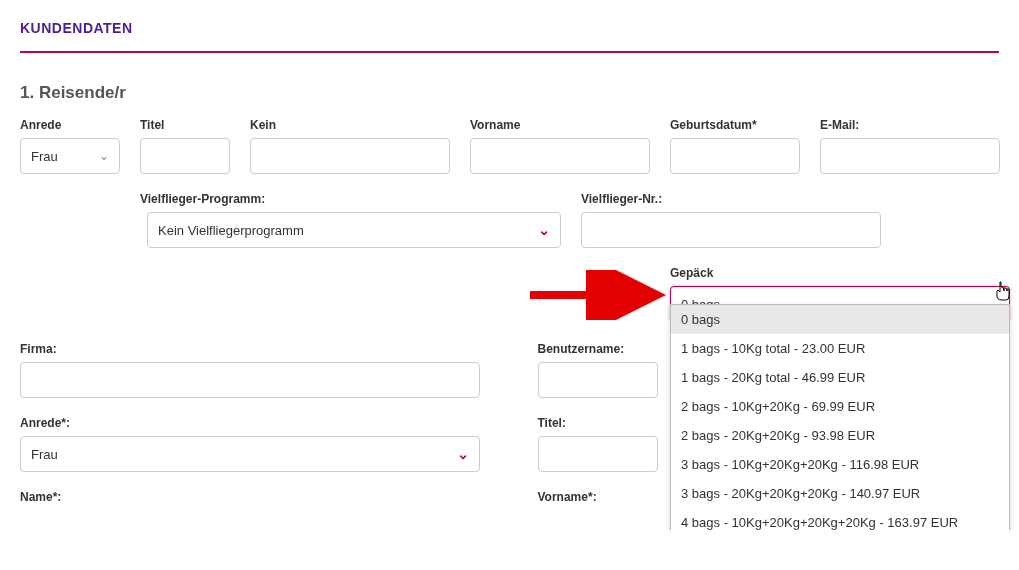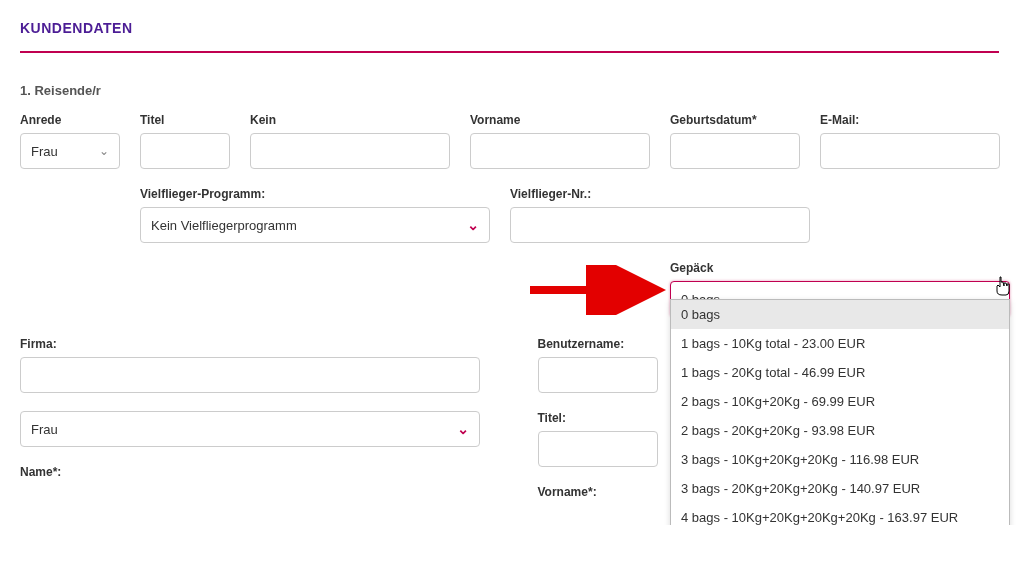--- a/index.html
+++ b/index.html
@@ -19,21 +19,21 @@
     margin-bottom: 15px;
   }
   .hr-line {
     border: none;
     border-top: 2px solid #c00050;
     margin-bottom: 30px;
   }
   .section-heading {
     color: #555;
     font-weight: bold;
-    font-size: 13px;
+    font-size: 17px;
     margin-bottom: 15px;
   }
   .form-row {
     display: flex;
     gap: 20px;
     margin-bottom: 18px;
     align-items: flex-start;
   }
   .field {
     display: flex;
@@ -68,21 +68,21 @@
   }
   .chevron-gray {
     color: #888;
     font-size: 12px;
   }
   .w-100 { width: 100px; }
   .w-90 { width: 90px; }
   .w-200 { width: 200px; }
   .w-180 { width: 180px; }
   .w-130 { width: 130px; }
-  .w-350 { width: 350px; }
+  .w-350 { width: 414px; margin-left: 7px; }
   .w-300 { width: 300px; }
   .w-340 { width: 340px; }
   .w-460 { width: 460px; }
   .indent-left { margin-left: 120px; }
   .two-col {
     display: flex;
     gap: 56px;
   }
   .col { flex: 1; }
   .billing-section {
@@ -227,20 +227,21 @@
 
 <div class="billing-section">
 
   <div class="two-col">
     <div class="col">
       <div class="field field-wrap">
         <span class="field-label">Firma:</span>
         <input class="input w-460" value="" style="">
       </div>
       <div class="field field-wrap">
+        <span class="field-label">Anrede*:</span>
         <div class="select w-460">
           <span>Frau</span>
           <span class="chevron">⌄</span>
         </div>
       </div>
       <div class="field">
         <span class="field-label">Name*:</span>
       </div>
     </div>
 

